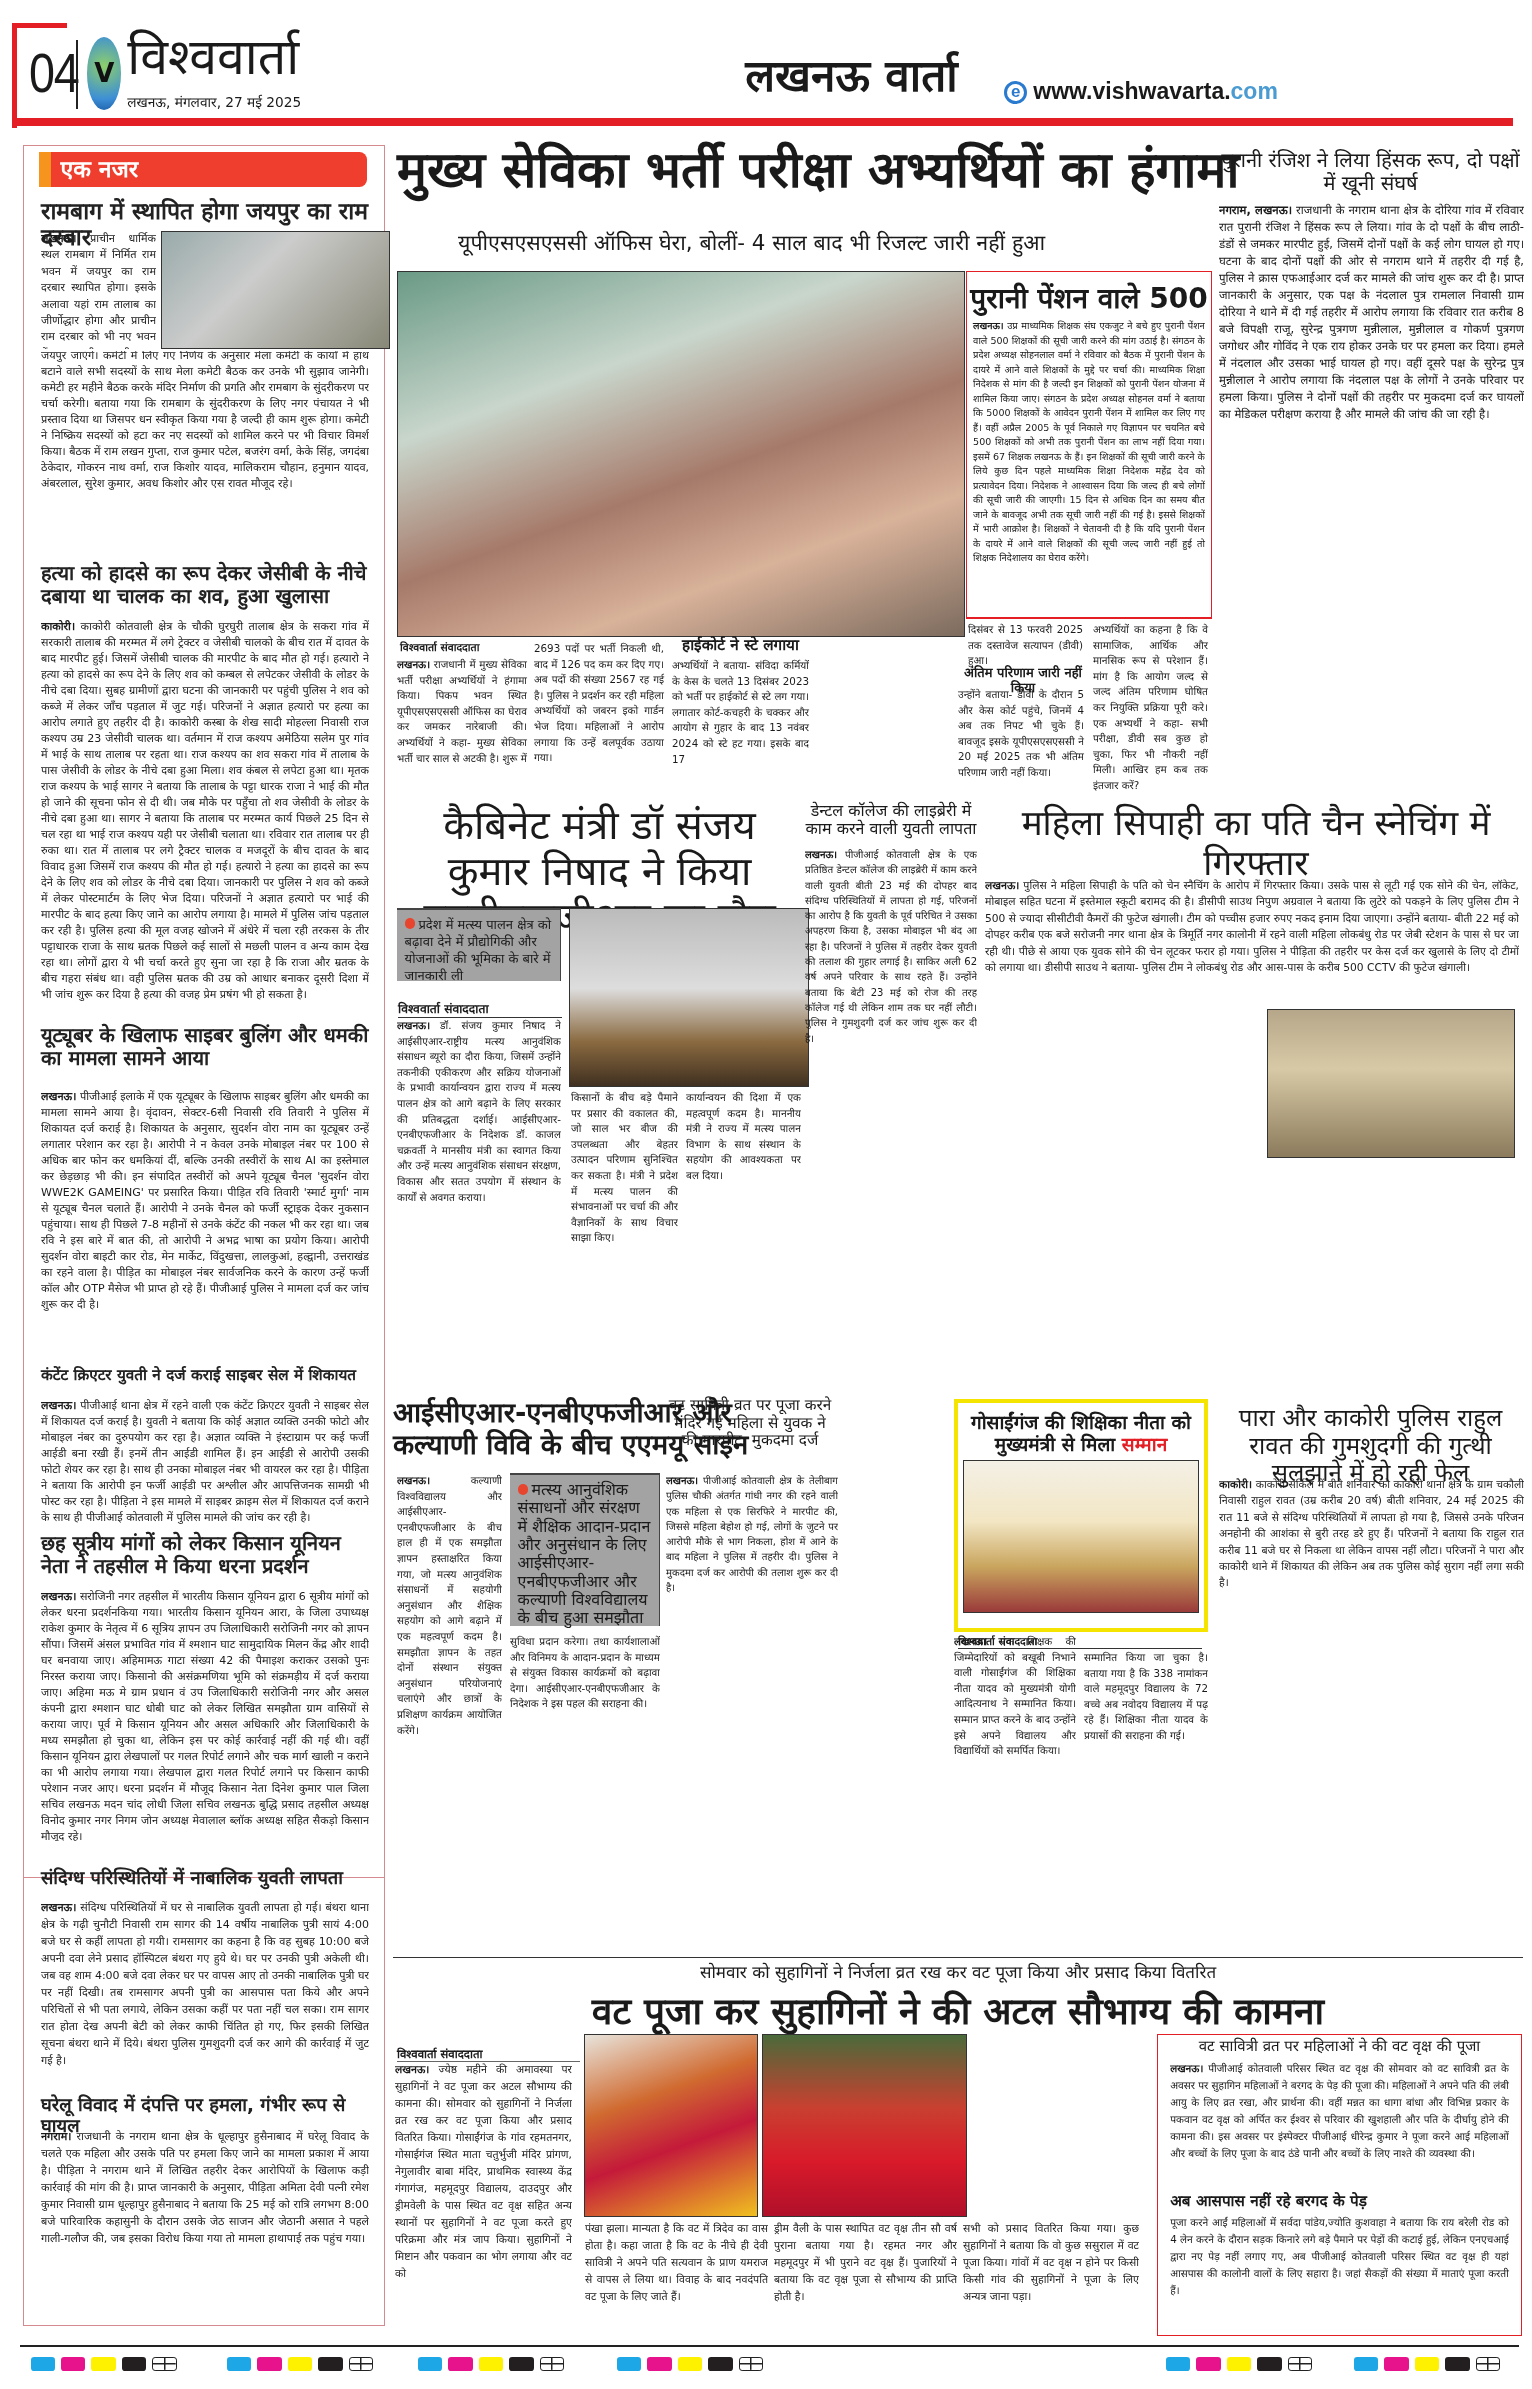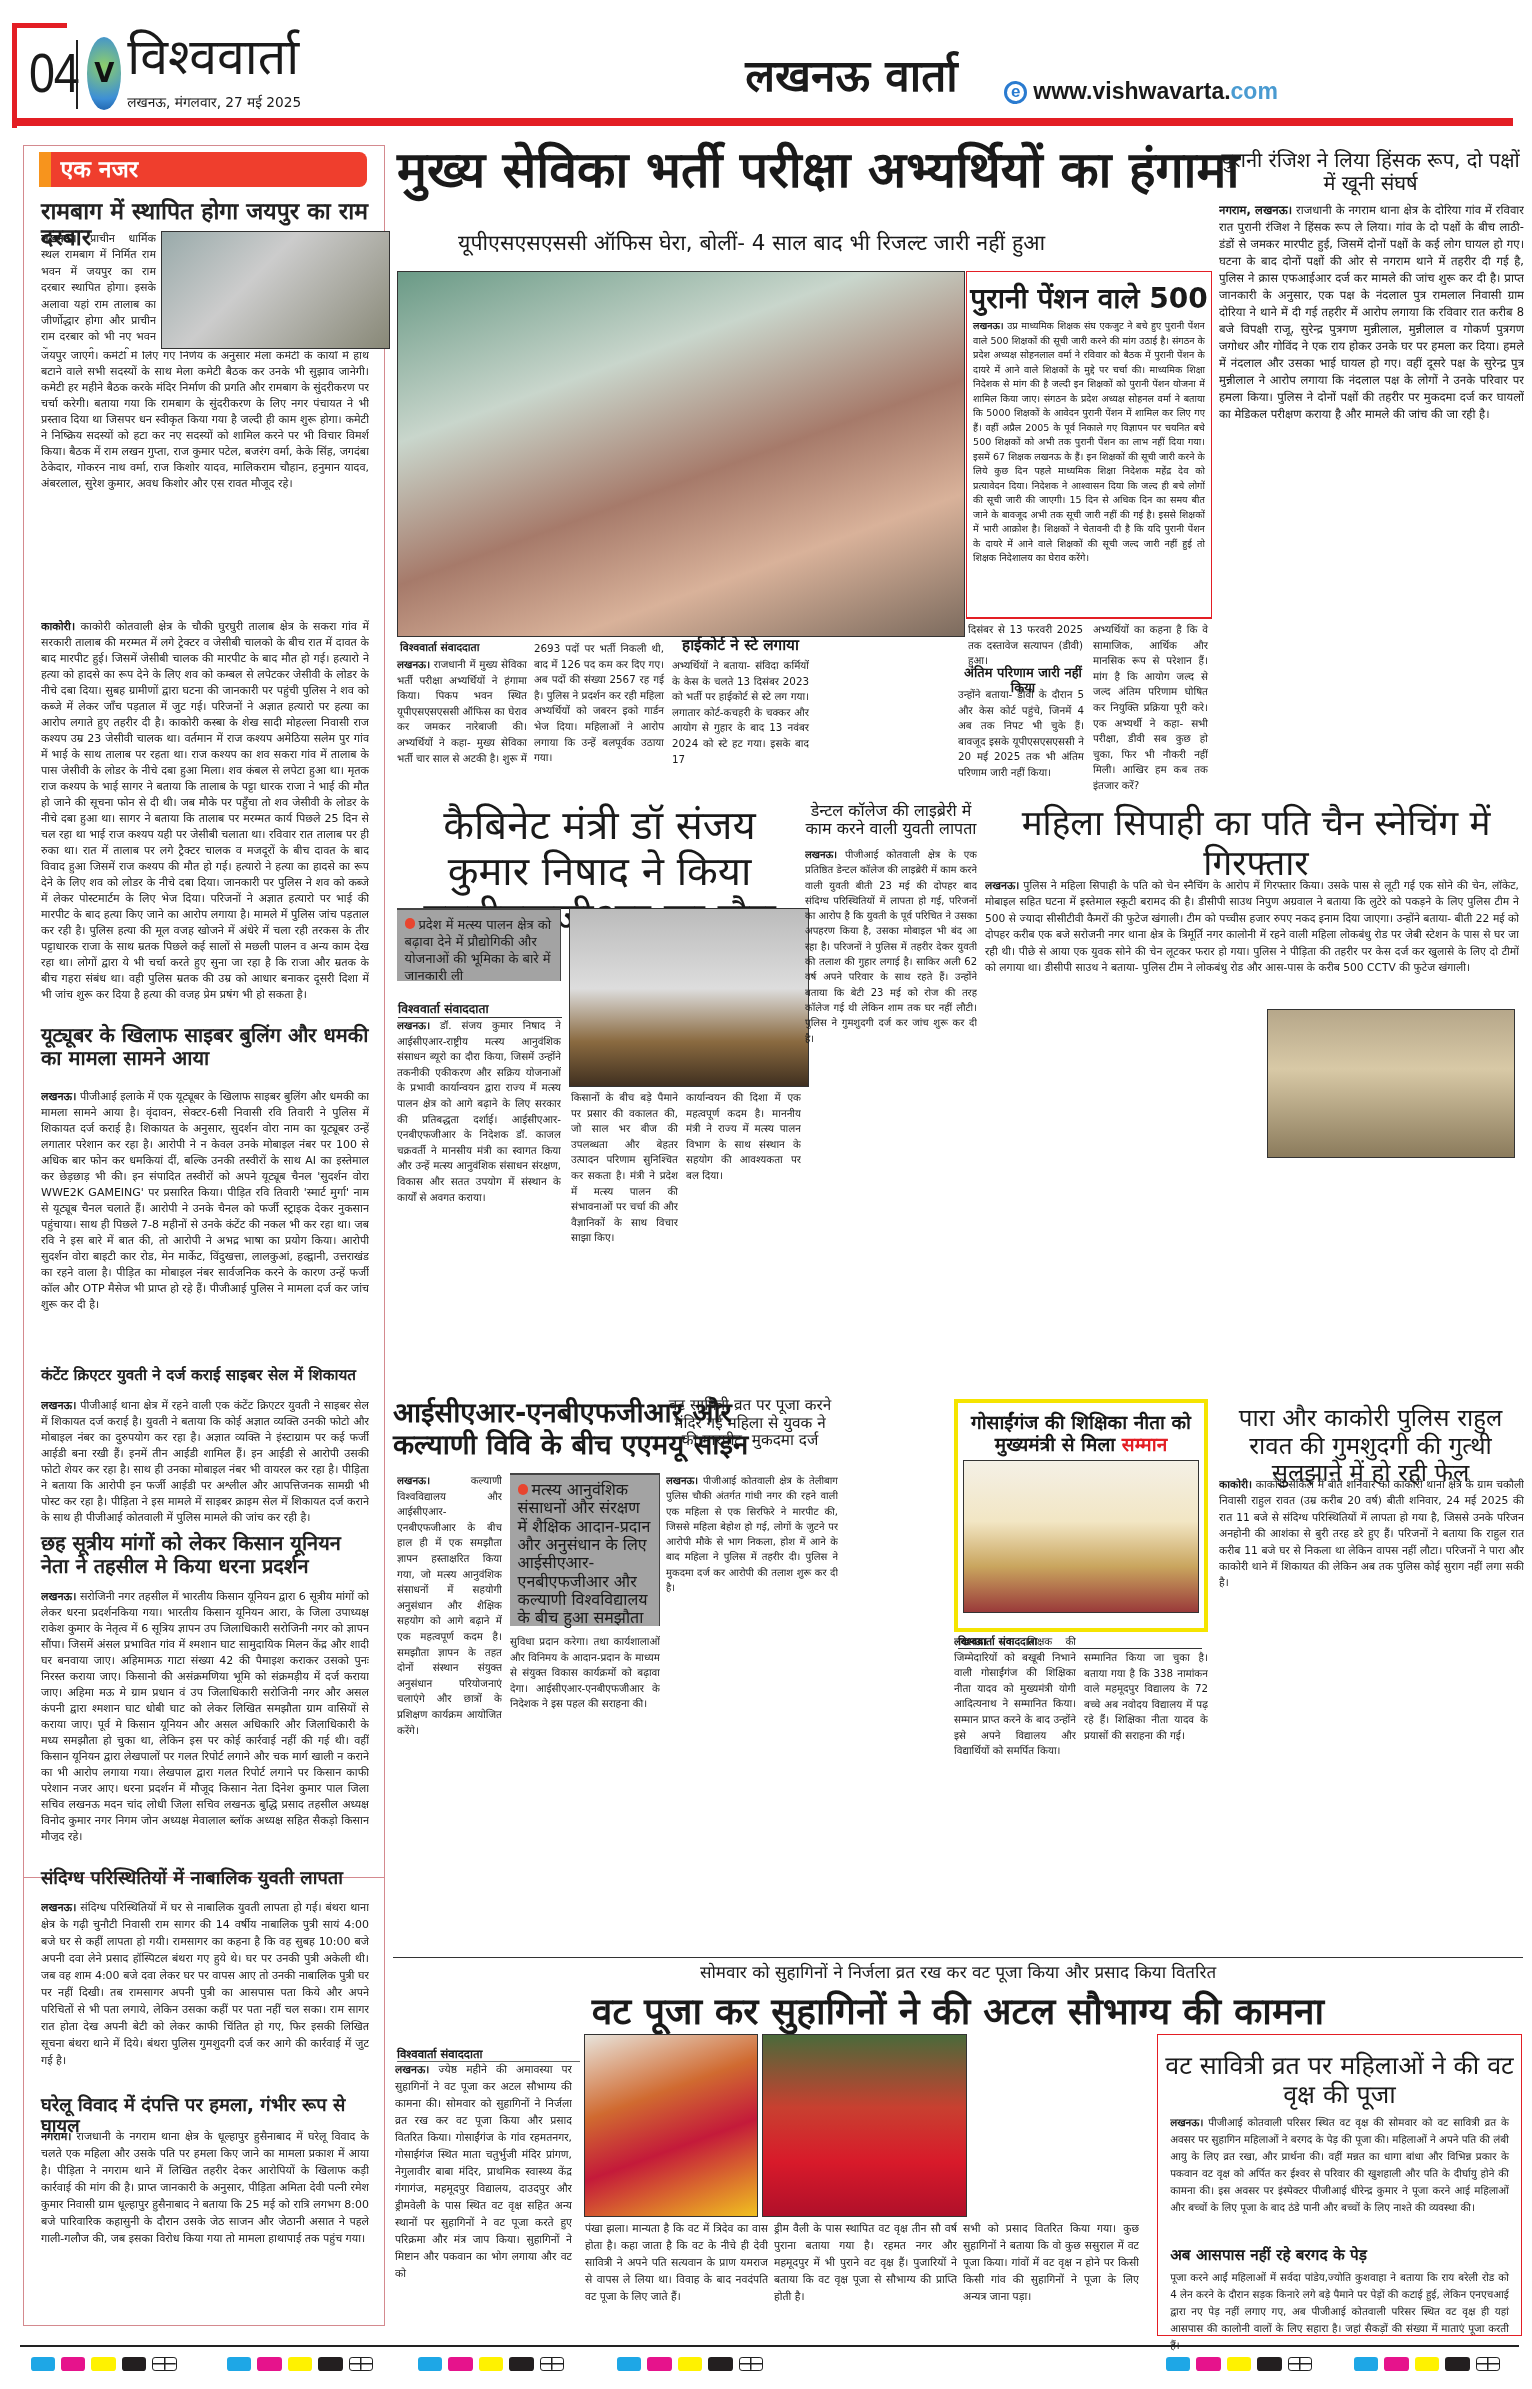--- a/index.html
+++ b/index.html
@@ -59,20 +59,21 @@
 <div class="abs left-col">
   <div class="eknazar">एक नजर</div>
 
   <div class="lc-h" style="top:52px;font-size:23px;width:328px">रामबाग में स्थापित होगा जयपुर का राम दरबार</div>
   <div class="photo abs" style="left:137px;top:85px;width:229px;height:118px"></div>
   <div class="lc-p" style="top:85px;width:115px;height:118px;overflow:hidden;font-size:11px;line-height:16.4px"><b>लखनऊ।</b> <span>प्राचीन धार्मिक स्थल रामबाग में निर्मित राम भवन में जयपुर का राम दरबार स्थापित होगा। इसके अलावा यहां राम तालाब का जीर्णोद्धार होगा और प्राचीन राम दरबार को भी नए भवन में जगह दी जाएगी। यह निर्णय रामबाग अमेठी मेला कमेटी द्वारा एक बैठक में लिया गया। बताया गया कि बाबा खुशहाल दास की तपोस्थली रामबाग अमेठी में प्राचीन मंदिर के स्थान पर भव्य राम भवन का निर्माण करवाया जा रहा है। मंदिर का निर्माण अंतिम चरण में पहुंच चुका है। बैठक में तय हुआ कि रामबाग में जयपुर का भव्य राम दरबार स्थापित किया जाएगा। इसके लिए जल्दी ही कुछ सदस्य जयपुर जाएंगे। कमेटी में लिए गए निर्णय के अनुसार मेला कमेटी के कार्यों में हाथ बटाने वाले सभी सदस्यों के साथ मेला कमेटी बैठक कर उनके भी सुझाव जानेगी। कमेटी हर महीने बैठक करके मंदिर निर्माण की प्रगति और रामबाग के सुंदरीकरण पर चर्चा करेगी। बताया गया कि रामबाग के सुंदरीकरण के लिए नगर पंचायत ने भी प्रस्ताव दिया था जिसपर धन स्वीकृत किया गया है जल्दी ही काम शुरू होगा। कमेटी ने निष्क्रिय सदस्यों को हटा कर नए सदस्यों को शामिल करने पर भी विचार विमर्श किया। बैठक में राम लखन गुप्ता, राज कुमार पटेल, बजरंग वर्मा, केके सिंह, जगदंबा ठेकेदार, गोकरन नाथ वर्मा, राज किशोर यादव, मालिकराम चौहान, हनुमान यादव, अंबरलाल, सुरेश कुमार, अवध किशोर और एस रावत मौजूद रहे।</span></div>
   <div class="lc-p" style="top:205px;height:191px;overflow:hidden">
       <span style="display:block;margin-top:-115px">प्राचीन धार्मिक स्थल रामबाग में निर्मित राम भवन में जयपुर का राम दरबार स्थापित होगा। इसके अलावा यहां राम तालाब का जीर्णोद्धार होगा और प्राचीन राम दरबार को भी नए भवन में जगह दी जाएगी। यह निर्णय रामबाग अमेठी मेला कमेटी द्वारा एक बैठक में लिया गया। बताया गया कि बाबा खुशहाल दास की तपोस्थली रामबाग अमेठी में प्राचीन मंदिर के स्थान पर भव्य राम भवन का निर्माण करवाया जा रहा है। मंदिर का निर्माण अंतिम चरण में पहुंच चुका है। बैठक में तय हुआ कि रामबाग में जयपुर का भव्य राम दरबार स्थापित किया जाएगा। इसके लिए जल्दी ही कुछ सदस्य जयपुर जाएंगे। कमेटी में लिए गए निर्णय के अनुसार मेला कमेटी के कार्यों में हाथ बटाने वाले सभी सदस्यों के साथ मेला कमेटी बैठक कर उनके भी सुझाव जानेगी। कमेटी हर महीने बैठक करके मंदिर निर्माण की प्रगति और रामबाग के सुंदरीकरण पर चर्चा करेगी। बताया गया कि रामबाग के सुंदरीकरण के लिए नगर पंचायत ने भी प्रस्ताव दिया था जिसपर धन स्वीकृत किया गया है जल्दी ही काम शुरू होगा। कमेटी ने निष्क्रिय सदस्यों को हटा कर नए सदस्यों को शामिल करने पर भी विचार विमर्श किया। बैठक में राम लखन गुप्ता, राज कुमार पटेल, बजरंग वर्मा, केके सिंह, जगदंबा ठेकेदार, गोकरन नाथ वर्मा, राज किशोर यादव, मालिकराम चौहान, हनुमान यादव, अंबरलाल, सुरेश कुमार, अवध किशोर और एस रावत मौजूद रहे।</span>
     </div>
 
+  <div class="lc-h" style="top:416px;font-size:20px;width:328px">हत्या को हादसे का रूप देकर जेसीबी के नीचे दबाया था चालक का शव, हुआ खुलासा</div>
   <div class="lc-p" style="top:473px;height:397px;overflow:hidden"><b>काकोरी।</b> <span>काकोरी कोतवाली क्षेत्र के चौकी घुरघुरी तालाब क्षेत्र के सकरा गांव में सरकारी तालाब की मरम्मत में लगे ट्रेक्टर व जेसीबी चालको के बीच रात में दावत के बाद मारपीट हुई। जिसमें जेसीबी चालक की मारपीट के बाद मौत हो गई। हत्यारो ने हत्या को हादसे का रूप देने के लिए शव को कम्बल से लपेटकर जेसीवी के लोडर के नीचे दबा दिया। सुबह ग्रामीणों द्वारा घटना की जानकारी पर पहुंची पुलिस ने शव को कब्जे में लेकर जाँच पड़ताल में जुट गई। परिजनों ने अज्ञात हत्यारो पर हत्या का आरोप लगाते हुए तहरीर दी है। काकोरी कस्बा के शेख सादी मोहल्ला निवासी राज कश्यप उम्र 23 जेसीवी चालक था। वर्तमान में राज कश्यप अमेठिया सलेम पुर गांव में भाई के साथ तालाब पर रहता था। राज कश्यप का शव सकरा गांव में तालाब के पास जेसीवी के लोडर के नीचे दबा हुआ मिला। शव कंबल से लपेटा हुआ था। मृतक राज कश्यप के भाई सागर ने बताया कि तालाब के पट्टा धारक राजा ने भाई की मौत हो जाने की सूचना फोन से दी थी। जब मौके पर पहुँचा तो शव जेसीवी के लोडर के नीचे दबा हुआ था। सागर ने बताया कि तालाब पर मरम्मत कार्य पिछले 25 दिन से चल रहा था भाई राज कश्यप यही पर जेसीबी चलाता था। रविवार रात तालाब पर ही रुका था। रात में तालाब पर लगे ट्रैक्टर चालक व मजदूरों के बीच दावत के बाद विवाद हुआ जिसमें राज कश्यप की मौत हो गई। हत्यारो ने हत्या का हादसे का रूप देने के लिए शव को लोडर के नीचे दबा दिया। जानकारी पर पुलिस ने शव को कब्जे में लेकर पोस्टमार्टम के लिए भेज दिया। परिजनों ने अज्ञात हत्यारो पर भाई की मारपीट के बाद हत्या किए जाने का आरोप लगाया है। मामले में पुलिस जांच पड़ताल कर रही है। पुलिस हत्या की मूल वजह खोजने में अंधेरे में चला रही तरकस के तीर पट्टाधारक राजा के साथ म्रतक पिछले कई सालों से मछली पालन व अन्य काम देख रहा था। लोगों द्वारा ये भी चर्चा करते हुए सुना जा रहा है कि राजा और म्रतक के बीच गहरा संबंध था। वही पुलिस म्रतक की उम्र को आधार बनाकर दूसरी दिशा में भी जांच शुरू कर दिया है हत्या की वजह प्रेम प्रषंग भी हो सकता है।</span></div>
 
   <div class="lc-h" style="top:878px;font-size:20px;width:328px">यूट्यूबर के खिलाफ साइबर बुलिंग और धमकी का मामला सामने आया</div>
   <div class="lc-p" style="top:943px;height:279px;overflow:hidden"><b>लखनऊ।</b> <span>पीजीआई इलाके में एक यूट्यूबर के खिलाफ साइबर बुलिंग और धमकी का मामला सामने आया है। वृंदावन, सेक्टर-6सी निवासी रवि तिवारी ने पुलिस में शिकायत दर्ज कराई है। शिकायत के अनुसार, सुदर्शन वोरा नाम का यूट्यूबर उन्हें लगातार परेशान कर रहा है। आरोपी ने न केवल उनके मोबाइल नंबर पर 100 से अधिक बार फोन कर धमकियां दीं, बल्कि उनकी तस्वीरों के साथ AI का इस्तेमाल कर छेड़छाड़ भी की। इन संपादित तस्वीरों को अपने यूट्यूब चैनल 'सुदर्शन वोरा WWE2K GAMEING' पर प्रसारित किया। पीड़ित रवि तिवारी 'स्मार्ट मुर्गा' नाम से यूट्यूब चैनल चलाते हैं। आरोपी ने उनके चैनल को फर्जी स्ट्राइक देकर नुकसान पहुंचाया। साथ ही पिछले 7-8 महीनों से उनके कंटेंट की नकल भी कर रहा था। जब रवि ने इस बारे में बात की, तो आरोपी ने अभद्र भाषा का प्रयोग किया। आरोपी सुदर्शन वोरा बाइटी कार रोड, मेन मार्केट, विंदुखत्ता, लालकुआं, हल्द्वानी, उत्तराखंड का रहने वाला है। पीड़ित का मोबाइल नंबर सार्वजनिक करने के कारण उन्हें फर्जी कॉल और OTP मैसेज भी प्राप्त हो रहे हैं। पीजीआई पुलिस ने मामला दर्ज कर जांच शुरू कर दी है।</span></div>
 
   <div class="lc-h" style="top:1221px;font-size:15.3px;width:328px">कंटेंट क्रिएटर युवती ने दर्ज कराई साइबर सेल में शिकायत</div>
   <div class="lc-p" style="top:1252px;height:130px;overflow:hidden"><b>लखनऊ।</b> <span>पीजीआई थाना क्षेत्र में रहने वाली एक कंटेंट क्रिएटर युवती ने साइबर सेल में शिकायत दर्ज कराई है। युवती ने बताया कि कोई अज्ञात व्यक्ति उनकी फोटो और मोबाइल नंबर का दुरुपयोग कर रहा है। अज्ञात व्यक्ति ने इंस्टाग्राम पर कई फर्जी आईडी बना रखी हैं। इनमें तीन आईडी शामिल हैं। इन आईडी से आरोपी उसकी फोटो शेयर कर रहा है। साथ ही उनका मोबाइल नंबर भी वायरल कर रहा है। पीड़िता ने बताया कि आरोपी इन फर्जी आईडी पर अश्लील और आपत्तिजनक सामग्री भी पोस्ट कर रहा है। पीड़िता ने इस मामले में साइबर क्राइम सेल में शिकायत दर्ज कराने के साथ ही पीजीआई कोतवाली में पुलिस मामले की जांच कर रही है।</span></div>
 
   <div class="lc-h" style="top:1386px;font-size:20px;width:328px">छह सूत्रीय मांगों को लेकर किसान यूनियन नेता ने तहसील मे किया धरना प्रदर्शन</div>
   <div class="lc-p" style="top:1443px;height:252px;overflow:hidden"><b>लखनऊ।</b> <span>सरोजिनी नगर तहसील में भारतीय किसान यूनियन द्वारा 6 सूत्रीय मांगों को लेकर धरना प्रदर्शनकिया गया। भारतीय किसान यूनियन आरा, के जिला उपाध्यक्ष राकेश कुमार के नेतृत्व में 6 सूत्रिय ज्ञापन उप जिलाधिकारी सरोजिनी नगर को ज्ञापन सौंपा। जिसमें अंसल प्रभावित गांव में श्मशान घाट सामुदायिक मिलन केंद्र और शादी घर बनवाया जाए। अहिमामऊ गाटा संख्या 42 की पैमाइश कराकर उसको पुनः निरस्त कराया जाए। किसानो की असंक्रमणिया भूमि को संक्रमड़ीय में दर्ज कराया जाए। अहिमा मऊ मे ग्राम प्रधान वं उप जिलाधिकारी सरोजिनी नगर और असल कंपनी द्वारा श्मशान घाट धोबी घाट को लेकर लिखित समझौता ग्राम वासियों से कराया जाए। पूर्व मे किसान यूनियन और असल अधिकारि और जिलाधिकारी के मध्य समझौता हो चुका था, लेकिन इस पर कोई कार्रवाई नहीं की गई थी। वहीं किसान यूनियन द्वारा लेखपालों पर गलत रिपोर्ट लगाने और चक मार्ग खाली न कराने का भी आरोप लगाया गया। लेखपाल द्वारा गलत रिपोर्ट लगाने पर किसान काफी परेशान नजर आए। धरना प्रदर्शन में मौजूद किसान नेता दिनेश कुमार पाल जिला सचिव लखनऊ मदन चांद लोधी जिला सचिव लखनऊ बुद्धि प्रसाद तहसील अध्यक्ष विनोद कुमार नगर निगम जोन अध्यक्ष मेवालाल ब्लॉक अध्यक्ष सहित सैकड़ो किसान मौजूद रहे।</span></div>
@@ -146,21 +147,21 @@
 <div class="abs subhead" style="left:393px;top:1991px;width:1130px;font-size:37px;font-weight:800">वट पूजा कर सुहागिनों ने की अटल सौभाग्य की कामना</div>
 <div class="abs cap" style="left:397px;top:2046px;width:183px;border-bottom:1.5px solid #666;font-size:11.5px">विश्ववार्ता संवाददाता</div>
 <div class="abs col-text" style="left:395px;top:2061px;width:177px;height:275px;overflow:hidden;font-size:10.7px;line-height:17px"><b>लखनऊ।</b> <span>ज्येष्ठ महीने की अमावस्या पर सुहागिनों ने वट पूजा कर अटल सौभाग्य की कामना की। सोमवार को सुहागिनों ने निर्जला व्रत रख कर वट पूजा किया और प्रसाद वितरित किया। गोसाईंगंज के गांव रहमतनगर, गोसाईगंज स्थित माता चतुर्भुजी मंदिर प्रांगण, नेगुलावीर बाबा मंदिर, प्राथमिक स्वास्थ्य केंद्र गंगागंज, महमूदपुर विद्यालय, दाउदपुर और ड्रीमवेली के पास स्थित वट वृक्ष सहित अन्य स्थानों पर सुहागिनों ने वट पूजा करते हुए परिक्रमा और मंत्र जाप किया। सुहागिनों ने मिष्टान और पकवान का भोग लगाया और वट को</span></div>
 <div class="abs photo" style="left:584px;top:2034px;width:174px;height:183px;background:linear-gradient(160deg,#e8e4dc 0%,#d06a30 35%,#c41a3a 60%,#f0c020 100%)"></div>
 <div class="abs photo" style="left:762px;top:2034px;width:205px;height:183px;background:linear-gradient(180deg,#4a6a3a 0%,#c84030 40%,#d81a2a 70%,#b0102a 100%)"></div>
 <div class="abs col-text" style="left:585px;top:2220px;width:183px;height:115px;overflow:hidden;font-size:10.7px;line-height:17px">पंखा झला। मान्यता है कि वट में त्रिदेव का वास होता है। कहा जाता है कि वट के नीचे ही देवी सावित्री ने अपने पति सत्यवान के प्राण यमराज से वापस ले लिया था। विवाह के बाद नवदंपति वट पूजा के लिए जाते हैं।</div>
 <div class="abs col-text" style="left:774px;top:2220px;width:183px;height:115px;overflow:hidden;font-size:10.7px;line-height:17px">ड्रीम वैली के पास स्थापित वट वृक्ष तीन सौ वर्ष पुराना बताया गया है। रहमत नगर और महमूदपुर में भी पुराने वट वृक्ष हैं। पुजारियों ने बताया कि वट वृक्ष पूजा से सौभाग्य की प्राप्ति होती है।</div>
 <div class="abs col-text" style="left:963px;top:2220px;width:176px;height:115px;overflow:hidden;font-size:10.7px;line-height:17px">सभी को प्रसाद वितरित किया गया। कुछ सुहागिनों ने बताया कि वो कुछ ससुराल में वट पूजा किया। गांवों में वट वृक्ष न होने पर किसी किसी गांव की सुहागिनों ने पूजा के लिए अन्यत्र जाना पड़ा।</div>
 
 <div class="abs box-red" style="left:1157px;top:2034px;width:365px;height:302px">
-  <div class="subhead" style="font-size:25px;margin-top:17px;font-weight:400">वट सावित्री व्रत पर महिलाओं ने की वट वृक्ष की पूजा</div>
+  <div class="subhead" style="font-size:15px;margin-top:3px;font-weight:400">वट सावित्री व्रत पर महिलाओं ने की वट वृक्ष की पूजा</div>
   <div class="col-text" style="padding:4.6px 12.2px 0;font-size:10.3px;line-height:17px;height:130px;overflow:hidden"><b>लखनऊ।</b> <span>पीजीआई कोतवाली परिसर स्थित वट वृक्ष की सोमवार को वट सावित्री व्रत के अवसर पर सुहागिन महिलाओं ने बरगद के पेड़ की पूजा की। महिलाओं ने अपने पति की लंबी आयु के लिए व्रत रखा, और प्रार्थना की। वहीं मन्नत का धागा बांधा और विभिन्न प्रकार के पकवान वट वृक्ष को अर्पित कर ईश्वर से परिवार की खुशहाली और पति के दीर्घायु होने की कामना की। इस अवसर पर इंस्पेक्टर पीजीआई धीरेन्द्र कुमार ने पूजा करने आई महिलाओं और बच्चों के लिए पूजा के बाद ठंडे पानी और बच्चों के लिए नाश्ते की व्यवस्था की।</span></div>
   <div style="padding:4.6px 12.2px 0;font-size:15.3px;font-weight:700">अब आसपास नहीं रहे बरगद के पेड़</div>
   <div class="col-text" style="padding:4.6px 12.2px 0;font-size:10.3px;line-height:17px">पूजा करने आईं महिलाओं में सर्वदा पांडेय,ज्योति कुशवाहा ने बताया कि राय बरेली रोड को 4 लेन करने के दौरान सड़क किनारे लगे बड़े पैमाने पर पेड़ों की कटाई हुई, लेकिन एनएचआई द्वारा नए पेड़ नहीं लगाए गए, अब पीजीआई कोतवाली परिसर स्थित वट वृक्ष ही यहां आसपास की कालोनी वालों के लिए सहारा है। जहां सैकड़ों की संख्या में माताएं पूजा करती हैं।</div>
 </div>
 
 <div class="abs footer-line" style="left:20px;width:1499px"></div>
 <div class="reg" style="left:30.5px;top:2199px;top:2357px">
   <span style="background:#1ea7e6"></span>
   <span style="background:#e6138c"></span>
   <span style="background:#fff200"></span>

